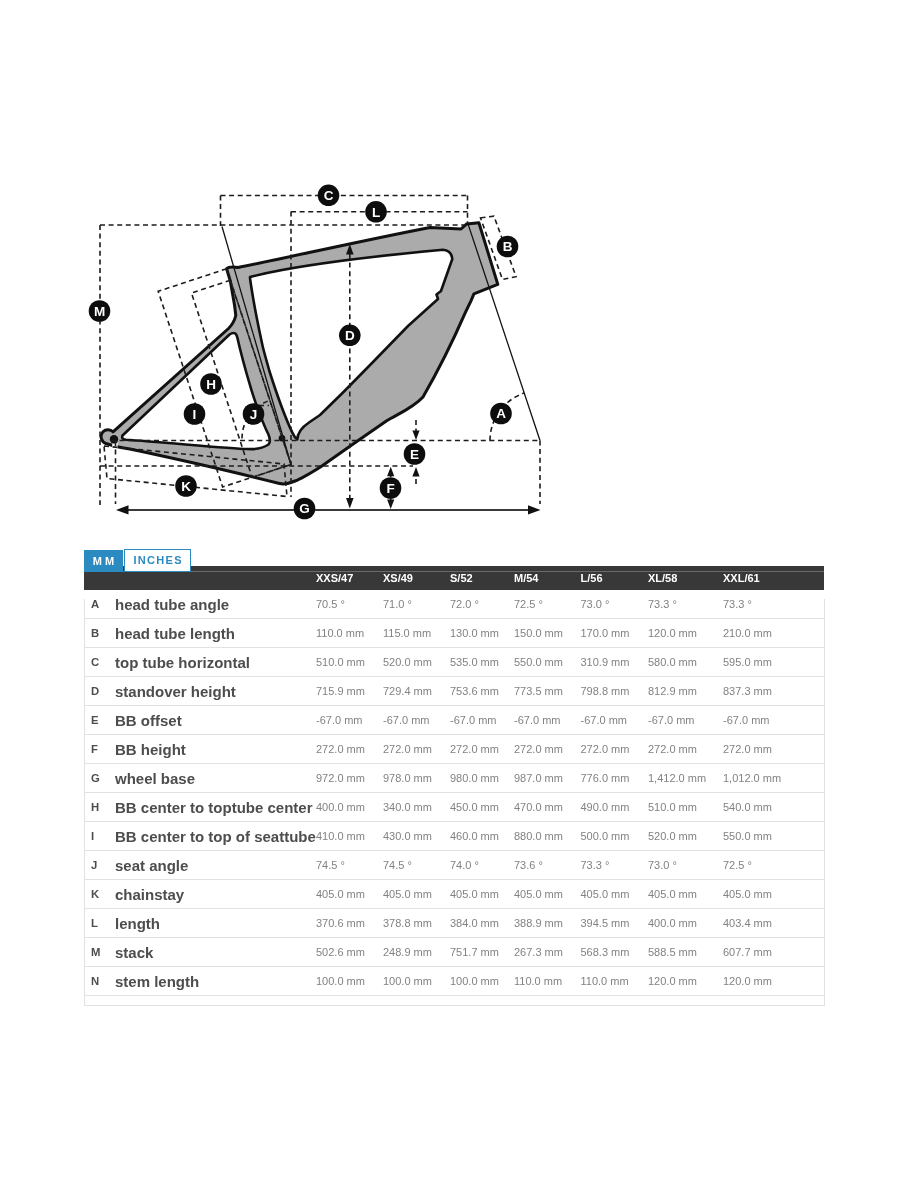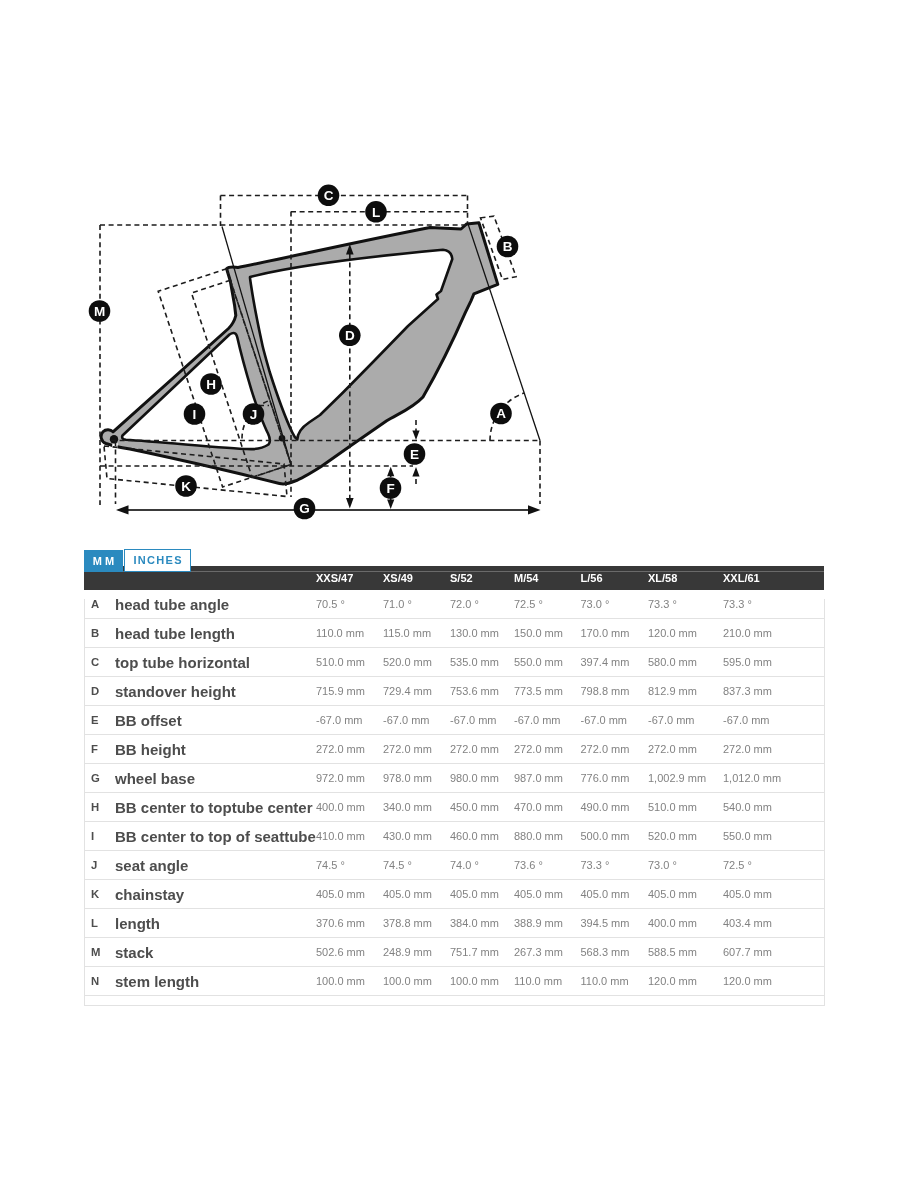--- a/index.html
+++ b/index.html
@@ -177,21 +177,21 @@
           <td>120.0 mm</td>
           <td>210.0 mm</td>
         </tr>
 <tr>
           <td class="l">C</td>
           <td class="n">top tube horizontal</td>
           <td>510.0 mm</td>
           <td>520.0 mm</td>
           <td>535.0 mm</td>
           <td>550.0 mm</td>
-          <td>397.4 mm</td>
+          <td>310.9 mm</td>
           <td>580.0 mm</td>
           <td>595.0 mm</td>
         </tr>
 <tr>
           <td class="l">D</td>
           <td class="n">standover height</td>
           <td>715.9 mm</td>
           <td>729.4 mm</td>
           <td>753.6 mm</td>
           <td>773.5 mm</td>
@@ -222,21 +222,21 @@
           <td>272.0 mm</td>
         </tr>
 <tr>
           <td class="l">G</td>
           <td class="n">wheel base</td>
           <td>972.0 mm</td>
           <td>978.0 mm</td>
           <td>980.0 mm</td>
           <td>987.0 mm</td>
           <td>776.0 mm</td>
-          <td>1,002.9 mm</td>
+          <td>1,412.0 mm</td>
           <td>1,012.0 mm</td>
         </tr>
 <tr>
           <td class="l">H</td>
           <td class="n">BB center to toptube center</td>
           <td>400.0 mm</td>
           <td>340.0 mm</td>
           <td>450.0 mm</td>
           <td>470.0 mm</td>
           <td>490.0 mm</td>

